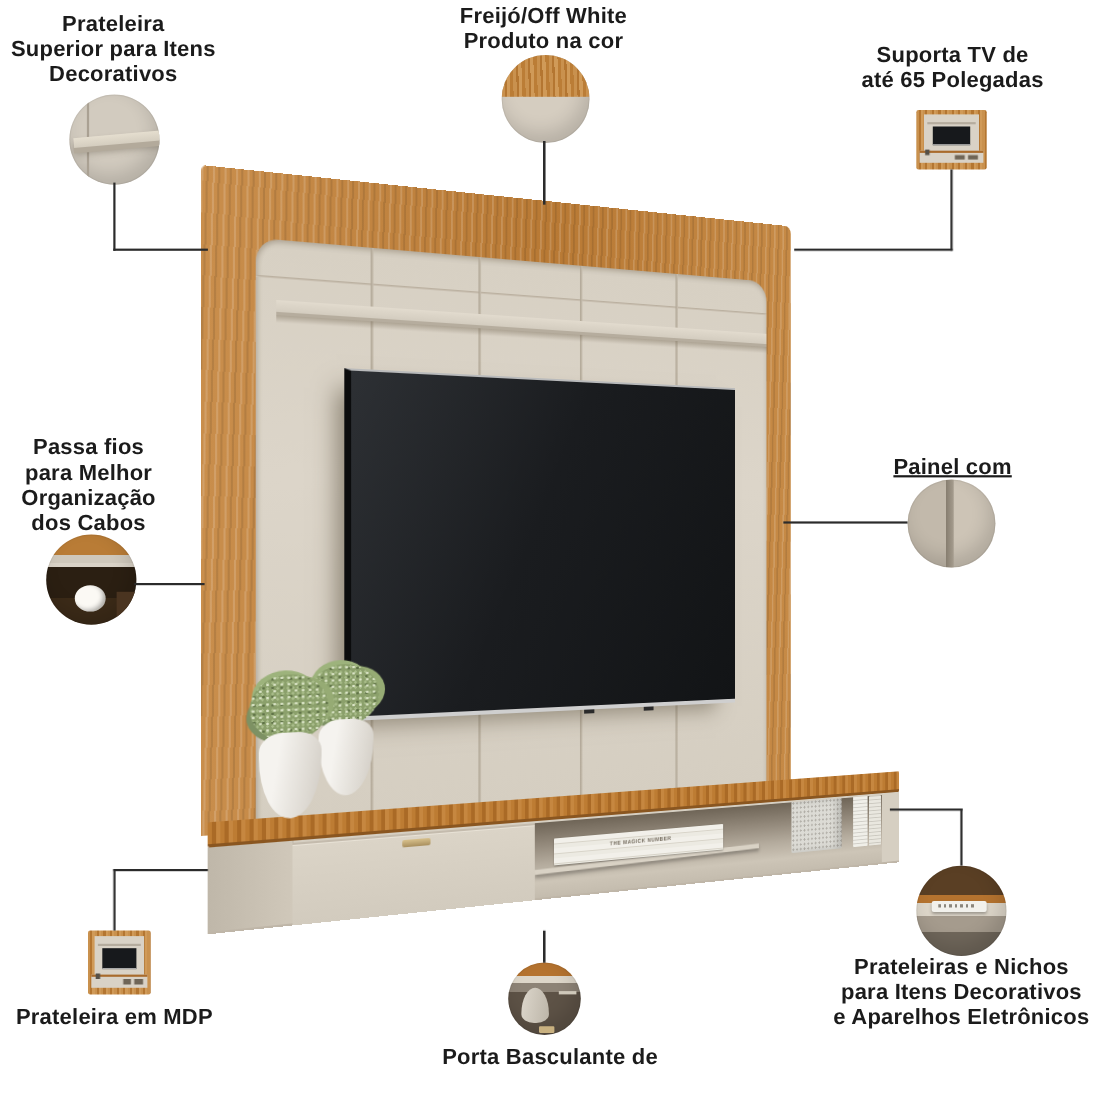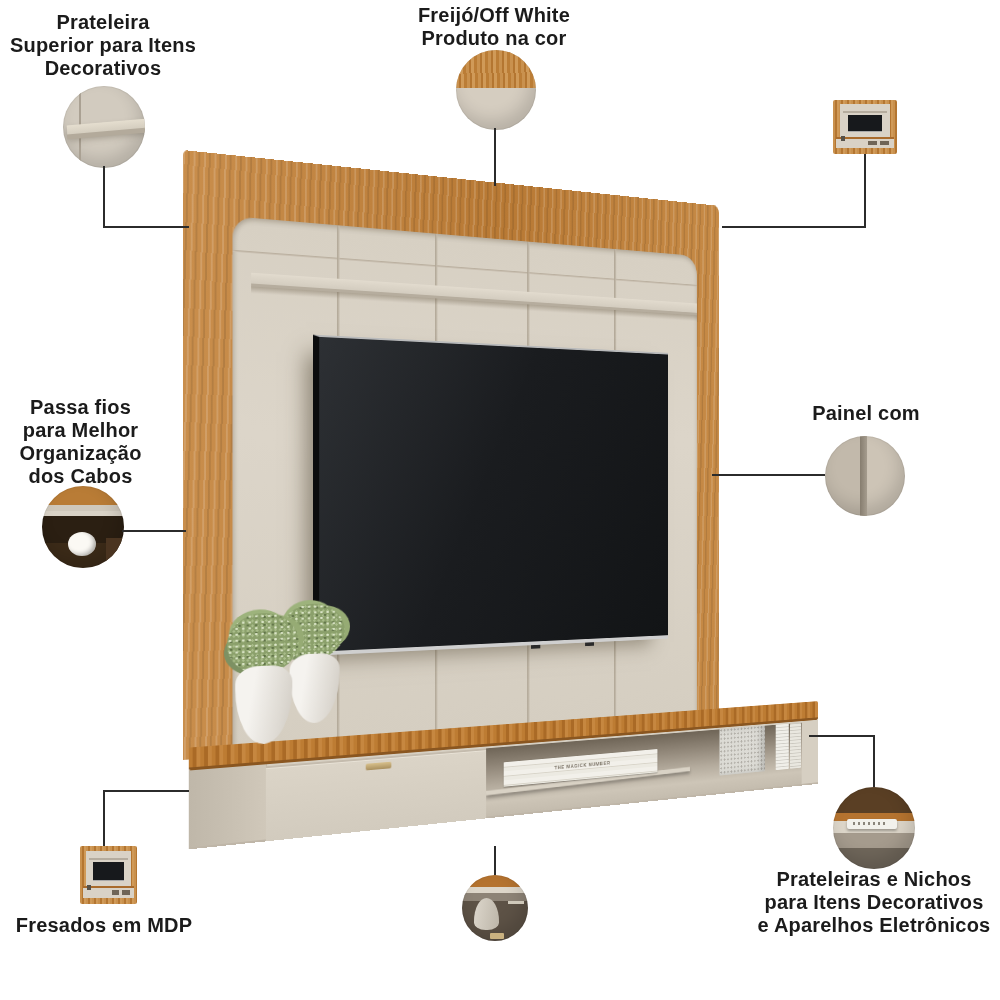--- a/index.html
+++ b/index.html
@@ -133,21 +133,21 @@
         background-size:7px 6px,9px 8px,5px 5px;
         box-shadow:-10px 8px 0 -7px #7d9163,12px -4px 0 -6px #96ab74,-4px -10px 0 -6px #9db37c;}
   .bush1{left:46px;top:466px;width:78px;height:62px;}
   .bush2{left:104px;top:458px;width:72px;height:58px;}
 
   
   .lbl-tl{left:-3px;top:11px;width:212px;}
   .lbl-tc{left:383px;top:4px;width:222px;}
   .lbl-tr{left:756px;top:39px;width:220px;}
   .lbl-lm{left:-22px;top:396px;width:205px;}
-  .lbl-rm{left:752px;top:402px;width:228px;}
+  .lbl-rm{left:752px;top:414px;width:228px;text-decoration:underline;}
   .lbl-bl{left:0px;top:914px;width:208px;}
   .lbl-bc{left:332px;top:950px;width:336px;}
   .lbl-br{left:736px;top:868px;width:276px;}
 </style>
 </head>
 <body>
 
 <div class="stage">
 
   <div class="product3d">
@@ -206,20 +206,24 @@
 
   <div class="lbl lbl-tc">
     <span>Freijó/Off White</span>
     <span>Produto na cor</span>
   </div>
   <div class="circ c-colors">
     <div class="half-wood"></div>
   </div>
   <div class="cline" style="left:494px;top:128px;width:2px;height:58px;"></div>
 
+  <div class="lbl lbl-tr">
+    <span>Suporta TV de</span>
+    <span>até 65 Polegadas</span>
+  </div>
   <div class="thumb thumb-tv">
     <div class="t-frame"></div>
     <div class="t-inner"></div>
     <div class="t-shelf"></div>
     <div class="t-tv"></div>
     <div class="t-base">
       <div class="t-slot1"></div>
       <div class="t-slot2"></div>
       <div class="t-decor"></div>
     </div>
@@ -241,37 +245,38 @@
 
   <div class="lbl lbl-rm">
     <span>Painel com</span>
   </div>
   <div class="circ c-groove">
     <div class="stripe"></div>
   </div>
   <div class="cline" style="left:712px;top:474px;width:113px;height:2px;"></div>
 
   <div class="lbl lbl-bl">
-    <span>Fresados em MDP</span>
+    <span>Prateleira em MDP</span>
   </div>
   <div class="thumb thumb-structure">
     <div class="t-frame"></div>
     <div class="t-inner"></div>
     <div class="t-shelf"></div>
     <div class="t-tv"></div>
     <div class="t-base">
       <div class="t-slot1"></div>
       <div class="t-slot2"></div>
       <div class="t-decor"></div>
     </div>
   </div>
   <div class="cline" style="left:103px;top:790px;width:86px;height:2px;"></div>
   <div class="cline" style="left:103px;top:790px;width:2px;height:56px;"></div>
 
   <div class="lbl lbl-bc">
+    <span>Porta Basculante de</span>
   </div>
   <div class="circ c-piston">
     <div class="bell"></div>
     <div class="inshelf"></div>
     <div class="latch"></div>
   </div>
   <div class="cline" style="left:494px;top:846px;width:2px;height:29px;"></div>
 
   <div class="lbl lbl-br">
     <span>Prateleiras e Nichos</span>

